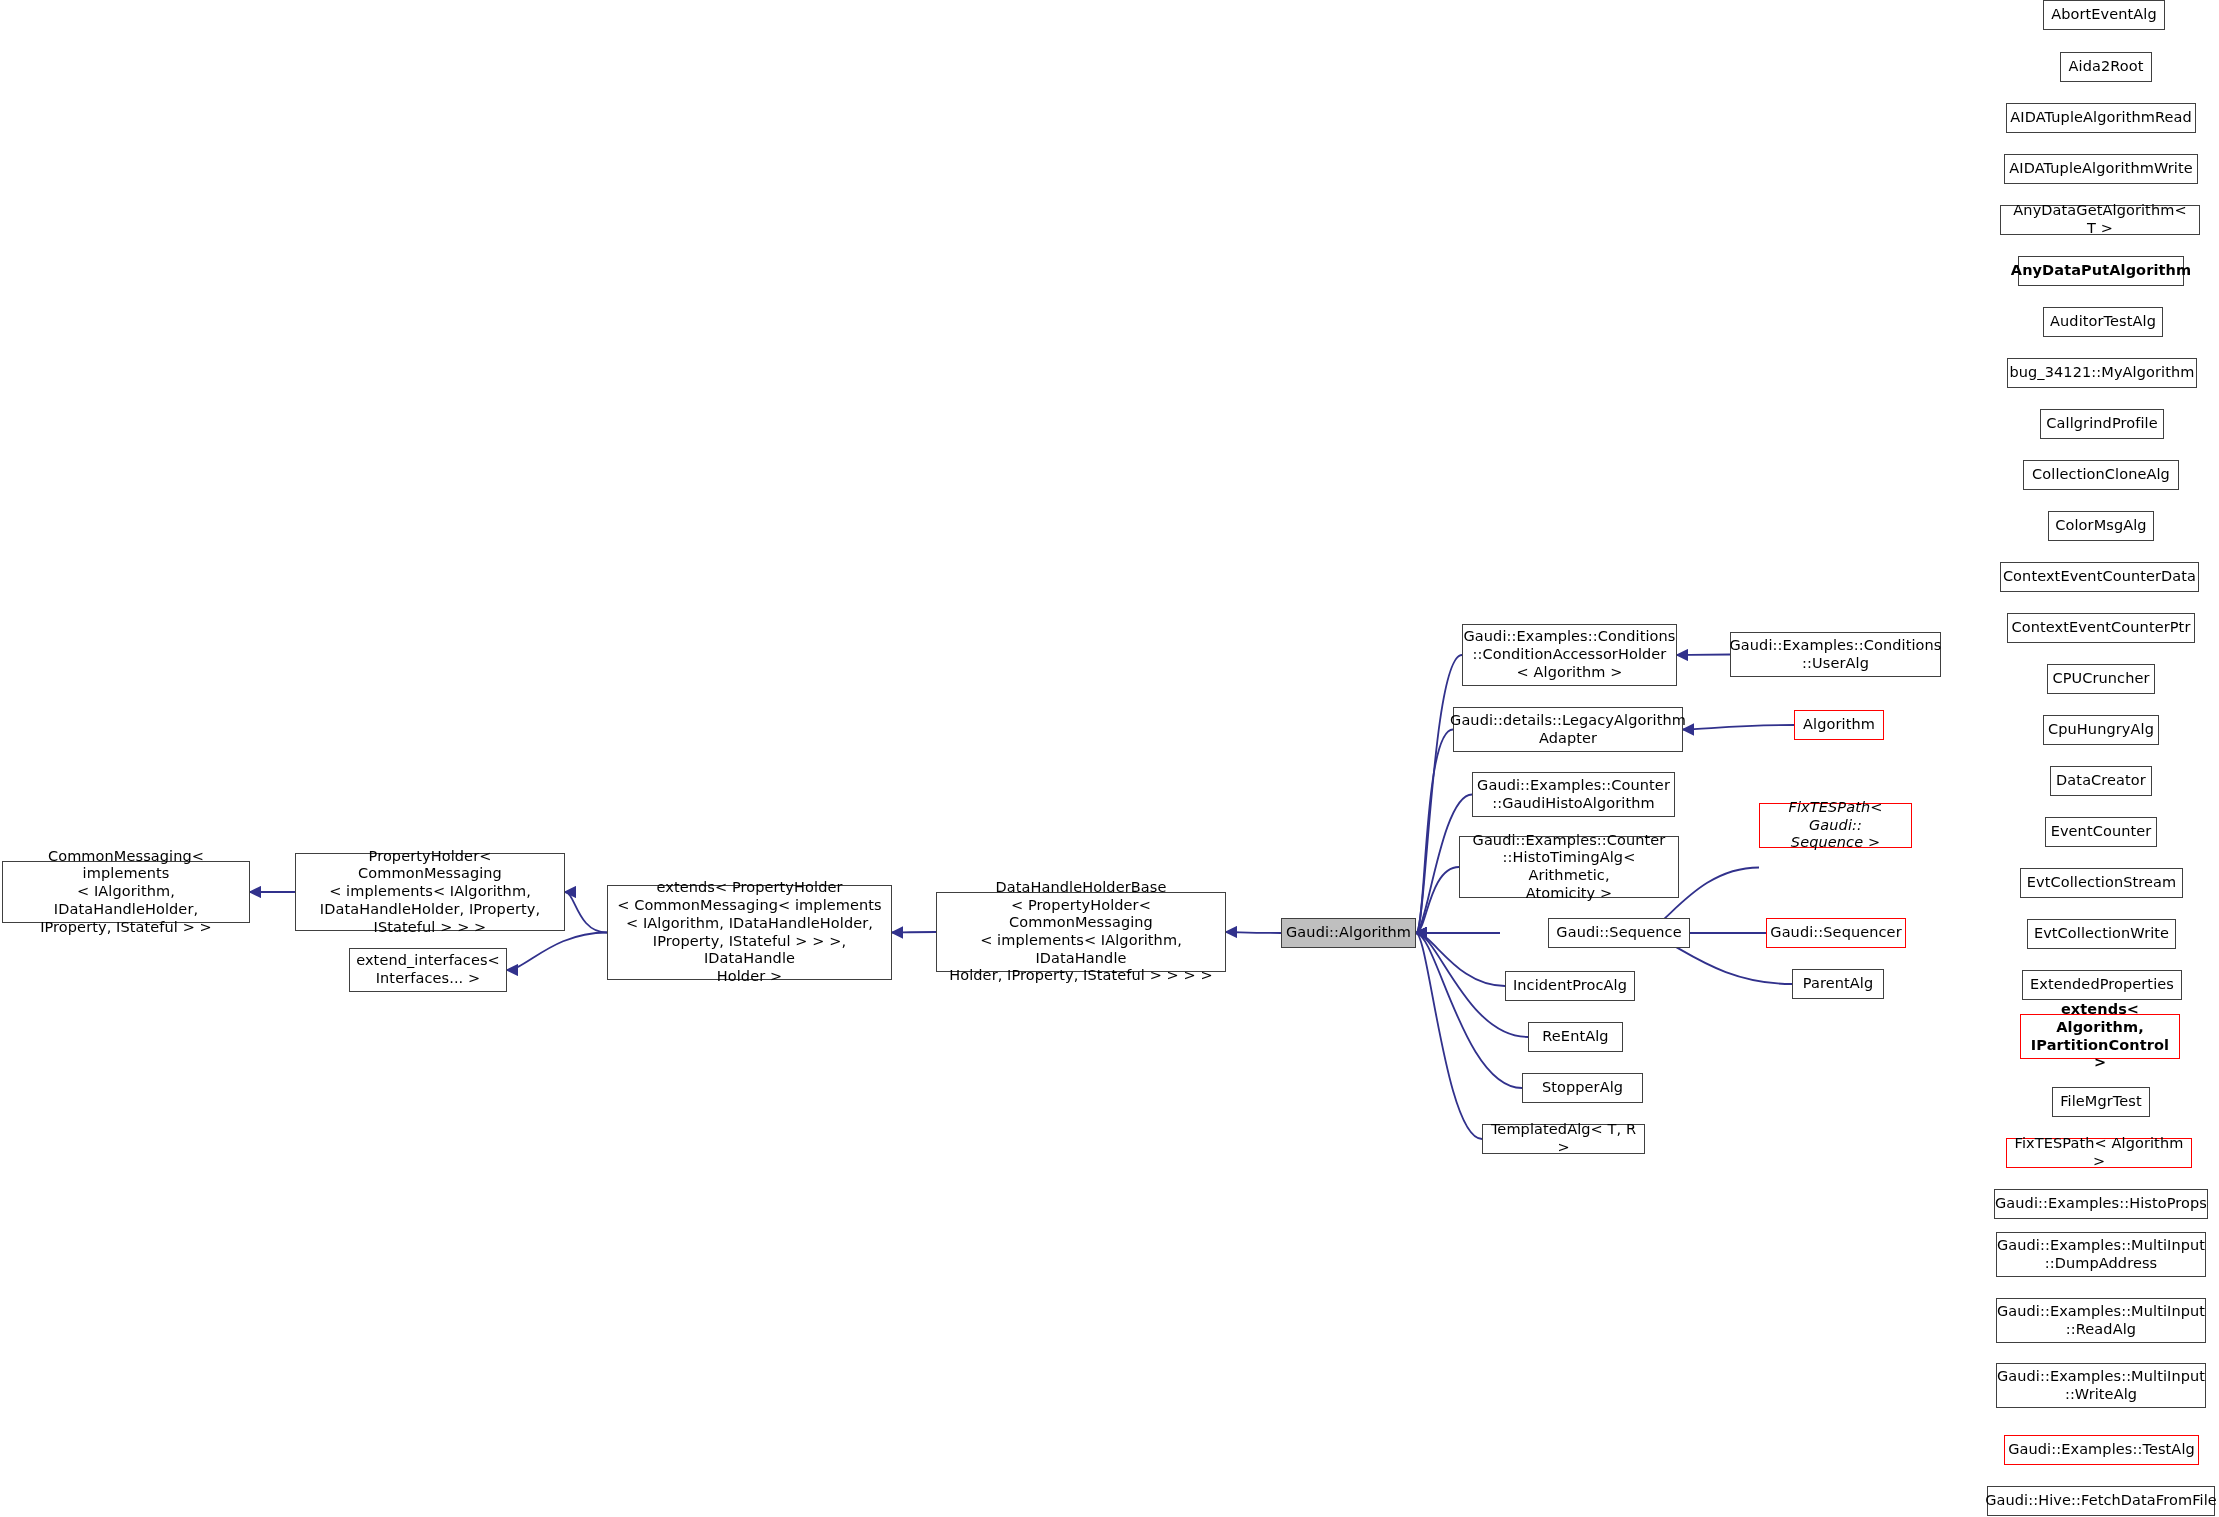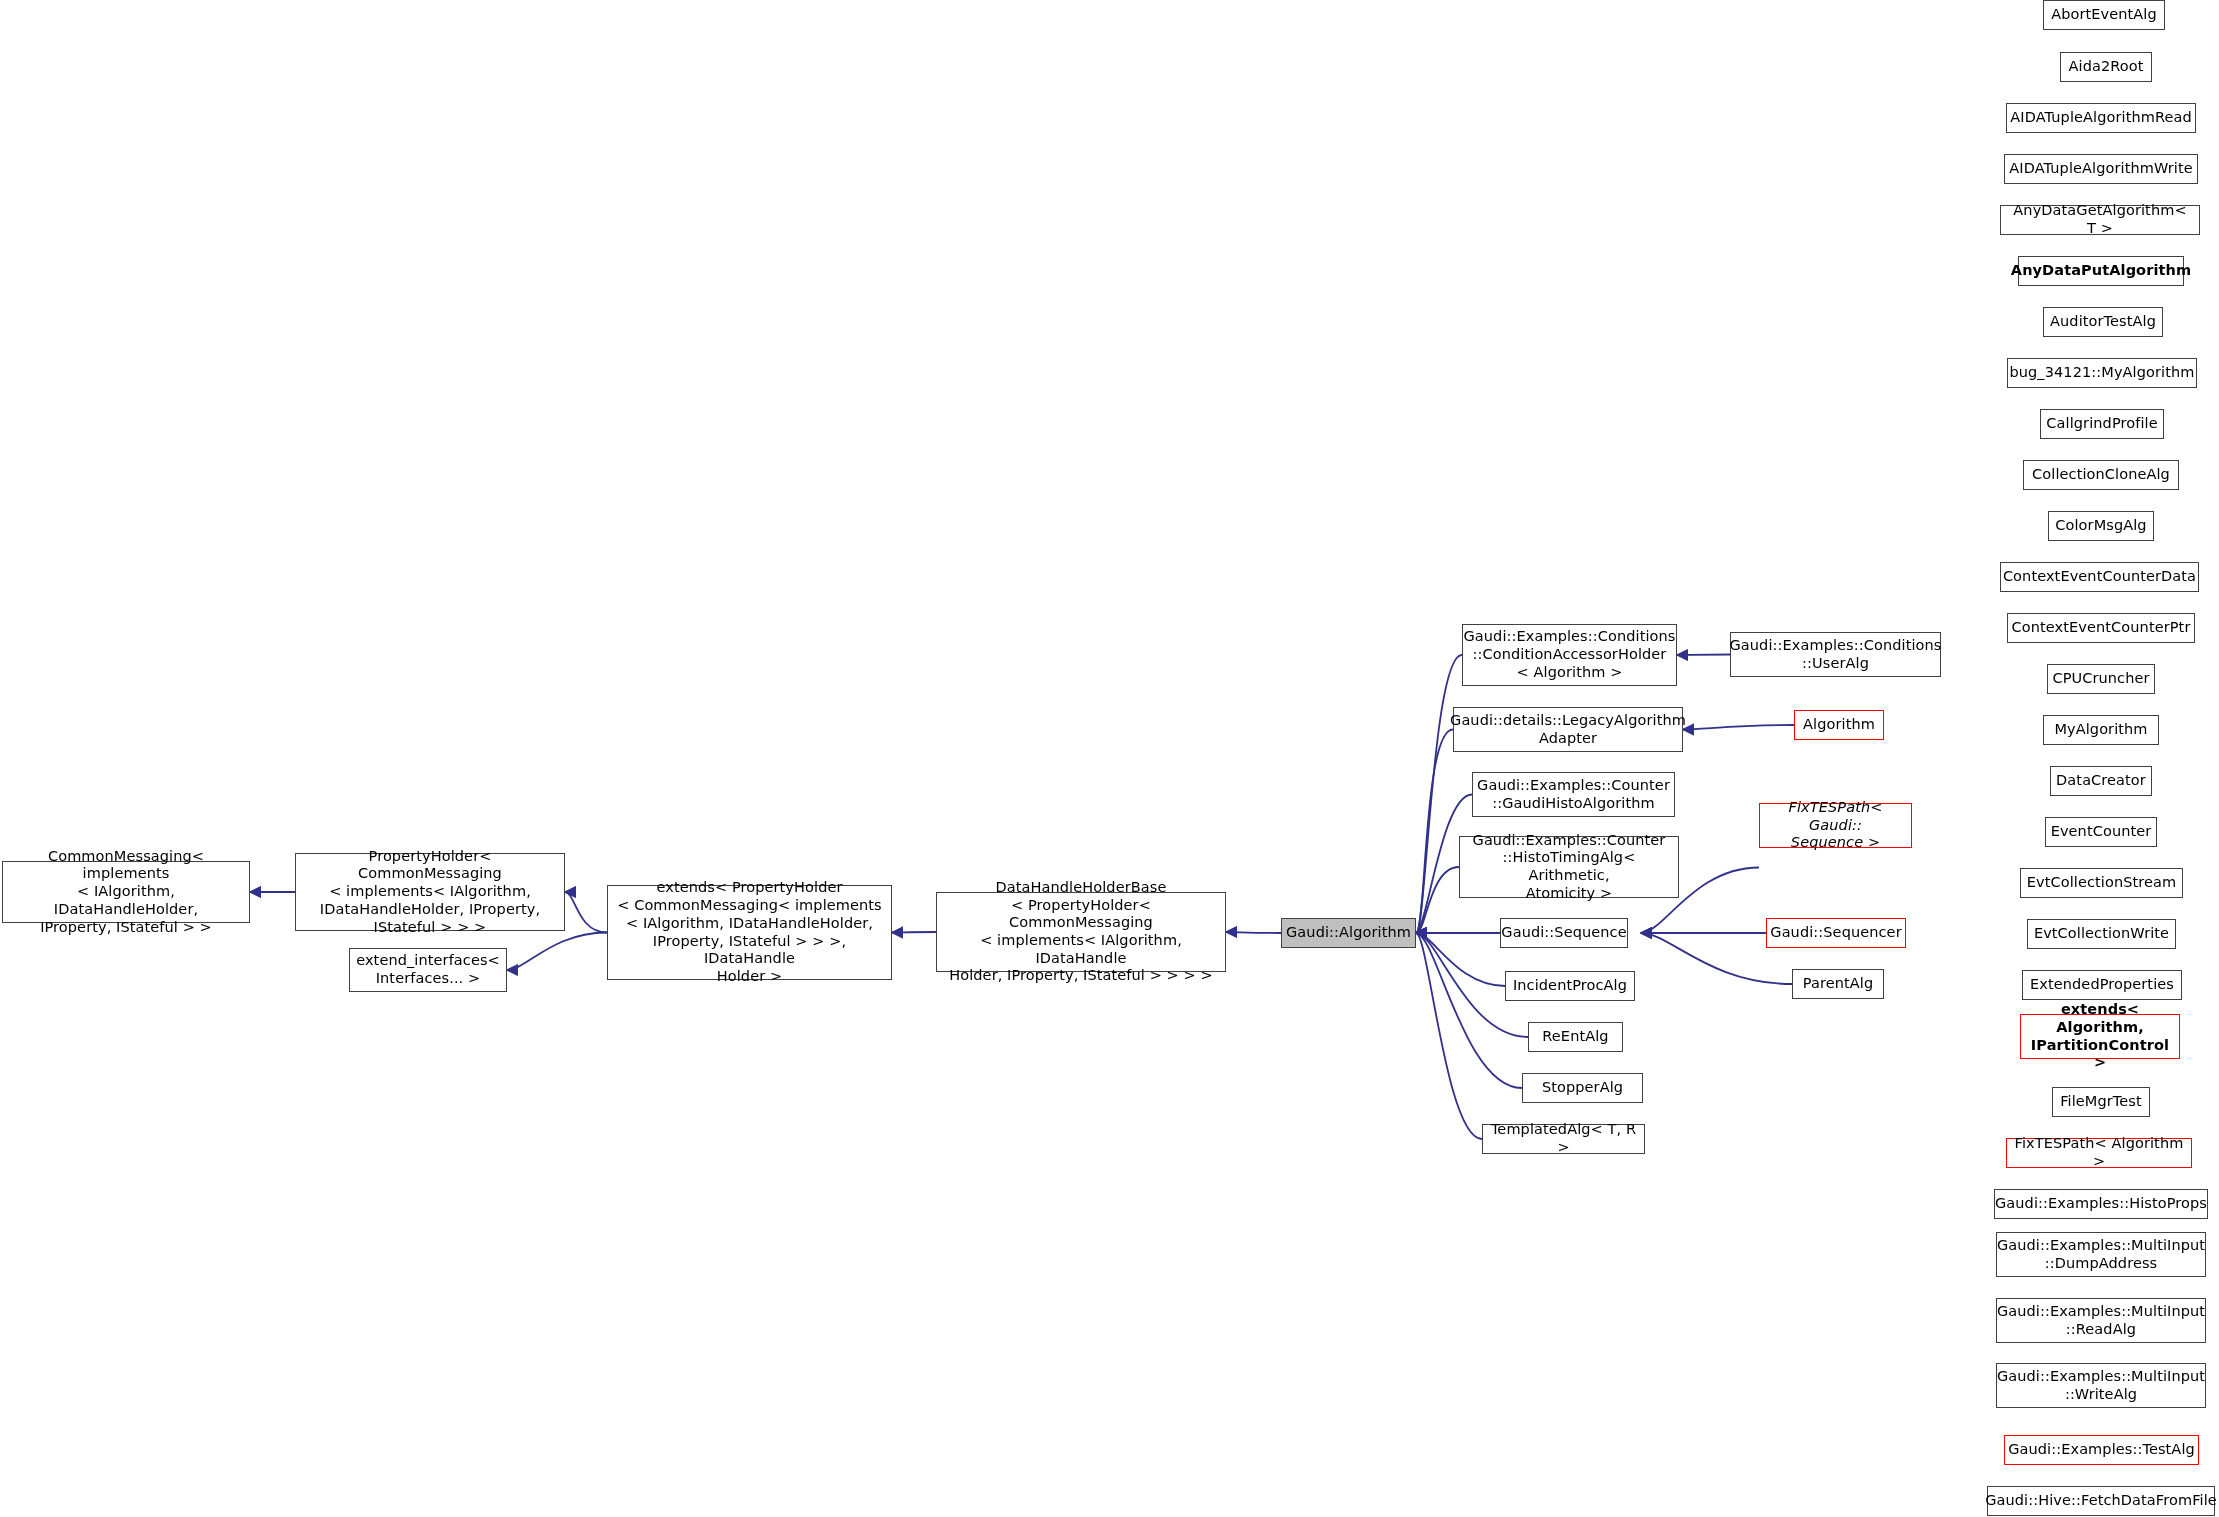--- a/index.html
+++ b/index.html
@@ -102,21 +102,21 @@
       <div class="node" style="left: 1462px; top: 624px; width: 215px; height: 62px;">Gaudi::Examples::Conditions
 ::ConditionAccessorHolder
 &lt; Algorithm &gt;</div>
       <div class="node" style="left: 1453px; top: 707px; width: 230px; height: 45px;">Gaudi::details::LegacyAlgorithm
 Adapter</div>
       <div class="node" style="left: 1472px; top: 772px; width: 203px; height: 45px;">Gaudi::Examples::Counter
 ::GaudiHistoAlgorithm</div>
       <div class="node" style="left: 1459px; top: 836px; width: 220px; height: 62px;">Gaudi::Examples::Counter
 ::HistoTimingAlg&lt; Arithmetic,
 Atomicity &gt;</div>
-      <div class="node" style="left: 1500px; top: 918px; width: 128px; height: 30px;">Gaudi::Sequence</div>
+      <div class="node" style="left: 1548px; top: 918px; width: 142px; height: 30px;">Gaudi::Sequence</div>
       <div class="node" style="left: 1505px; top: 971px; width: 130px; height: 30px;">IncidentProcAlg</div>
       <div class="node" style="left: 1528px; top: 1022px; width: 95px; height: 30px;">ReEntAlg</div>
       <div class="node" style="left: 1522px; top: 1073px; width: 121px; height: 30px;">StopperAlg</div>
       <div class="node" style="left: 1482px; top: 1124px; width: 163px; height: 30px;">TemplatedAlg&lt; T, R &gt;</div>
       <div class="node" style="left: 1730px; top: 632px; width: 211px; height: 45px;">Gaudi::Examples::Conditions
 ::UserAlg</div>
       <div class="node red" style="left: 1794px; top: 710px; width: 90px; height: 30px;">Algorithm</div>
       <div class="node red" style="left: 1759px; top: 803px; width: 153px; height: 45px; font-style: italic;">FixTESPath&lt; Gaudi::
 Sequence &gt;</div>
       <div class="node red" style="left: 1766px; top: 918px; width: 140px; height: 30px;">Gaudi::Sequencer</div>
@@ -128,21 +128,21 @@
       <div class="node" style="left: 2000px; top: 205px; width: 200px; height: 30px;">AnyDataGetAlgorithm&lt; T &gt;</div>
       <div class="node" style="left: 2018px; top: 256px; width: 166px; height: 30px; font-weight: bold;">AnyDataPutAlgorithm</div>
       <div class="node" style="left: 2043px; top: 307px; width: 120px; height: 30px;">AuditorTestAlg</div>
       <div class="node" style="left: 2007px; top: 358px; width: 190px; height: 30px;">bug_34121::MyAlgorithm</div>
       <div class="node" style="left: 2040px; top: 409px; width: 124px; height: 30px;">CallgrindProfile</div>
       <div class="node" style="left: 2023px; top: 460px; width: 156px; height: 30px;">CollectionCloneAlg</div>
       <div class="node" style="left: 2048px; top: 511px; width: 106px; height: 30px;">ColorMsgAlg</div>
       <div class="node" style="left: 2000px; top: 562px; width: 199px; height: 30px;">ContextEventCounterData</div>
       <div class="node" style="left: 2007px; top: 613px; width: 188px; height: 30px;">ContextEventCounterPtr</div>
       <div class="node" style="left: 2047px; top: 664px; width: 108px; height: 30px;">CPUCruncher</div>
-      <div class="node" style="left: 2043px; top: 715px; width: 116px; height: 30px;">MyAlgorithm</div>
+      <div class="node" style="left: 2043px; top: 715px; width: 116px; height: 30px;">CpuHungryAlg</div>
       <div class="node" style="left: 2050px; top: 766px; width: 102px; height: 30px;">DataCreator</div>
       <div class="node" style="left: 2045px; top: 817px; width: 112px; height: 30px;">EventCounter</div>
       <div class="node" style="left: 2020px; top: 868px; width: 163px; height: 30px;">EvtCollectionStream</div>
       <div class="node" style="left: 2027px; top: 919px; width: 149px; height: 30px;">EvtCollectionWrite</div>
       <div class="node" style="left: 2022px; top: 970px; width: 160px; height: 30px;">ExtendedProperties</div>
       <div class="node red" style="left: 2020px; top: 1014px; width: 160px; height: 45px; font-weight: bold;">extends&lt; Algorithm,
 IPartitionControl &gt;</div>
       <div class="node" style="left: 2052px; top: 1087px; width: 98px; height: 30px;">FileMgrTest</div>
       <div class="node red" style="left: 2006px; top: 1138px; width: 186px; height: 30px;">FixTESPath&lt; Algorithm &gt;</div>
       <div class="node" style="left: 1994px; top: 1189px; width: 214px; height: 30px;">Gaudi::Examples::HistoProps</div>

